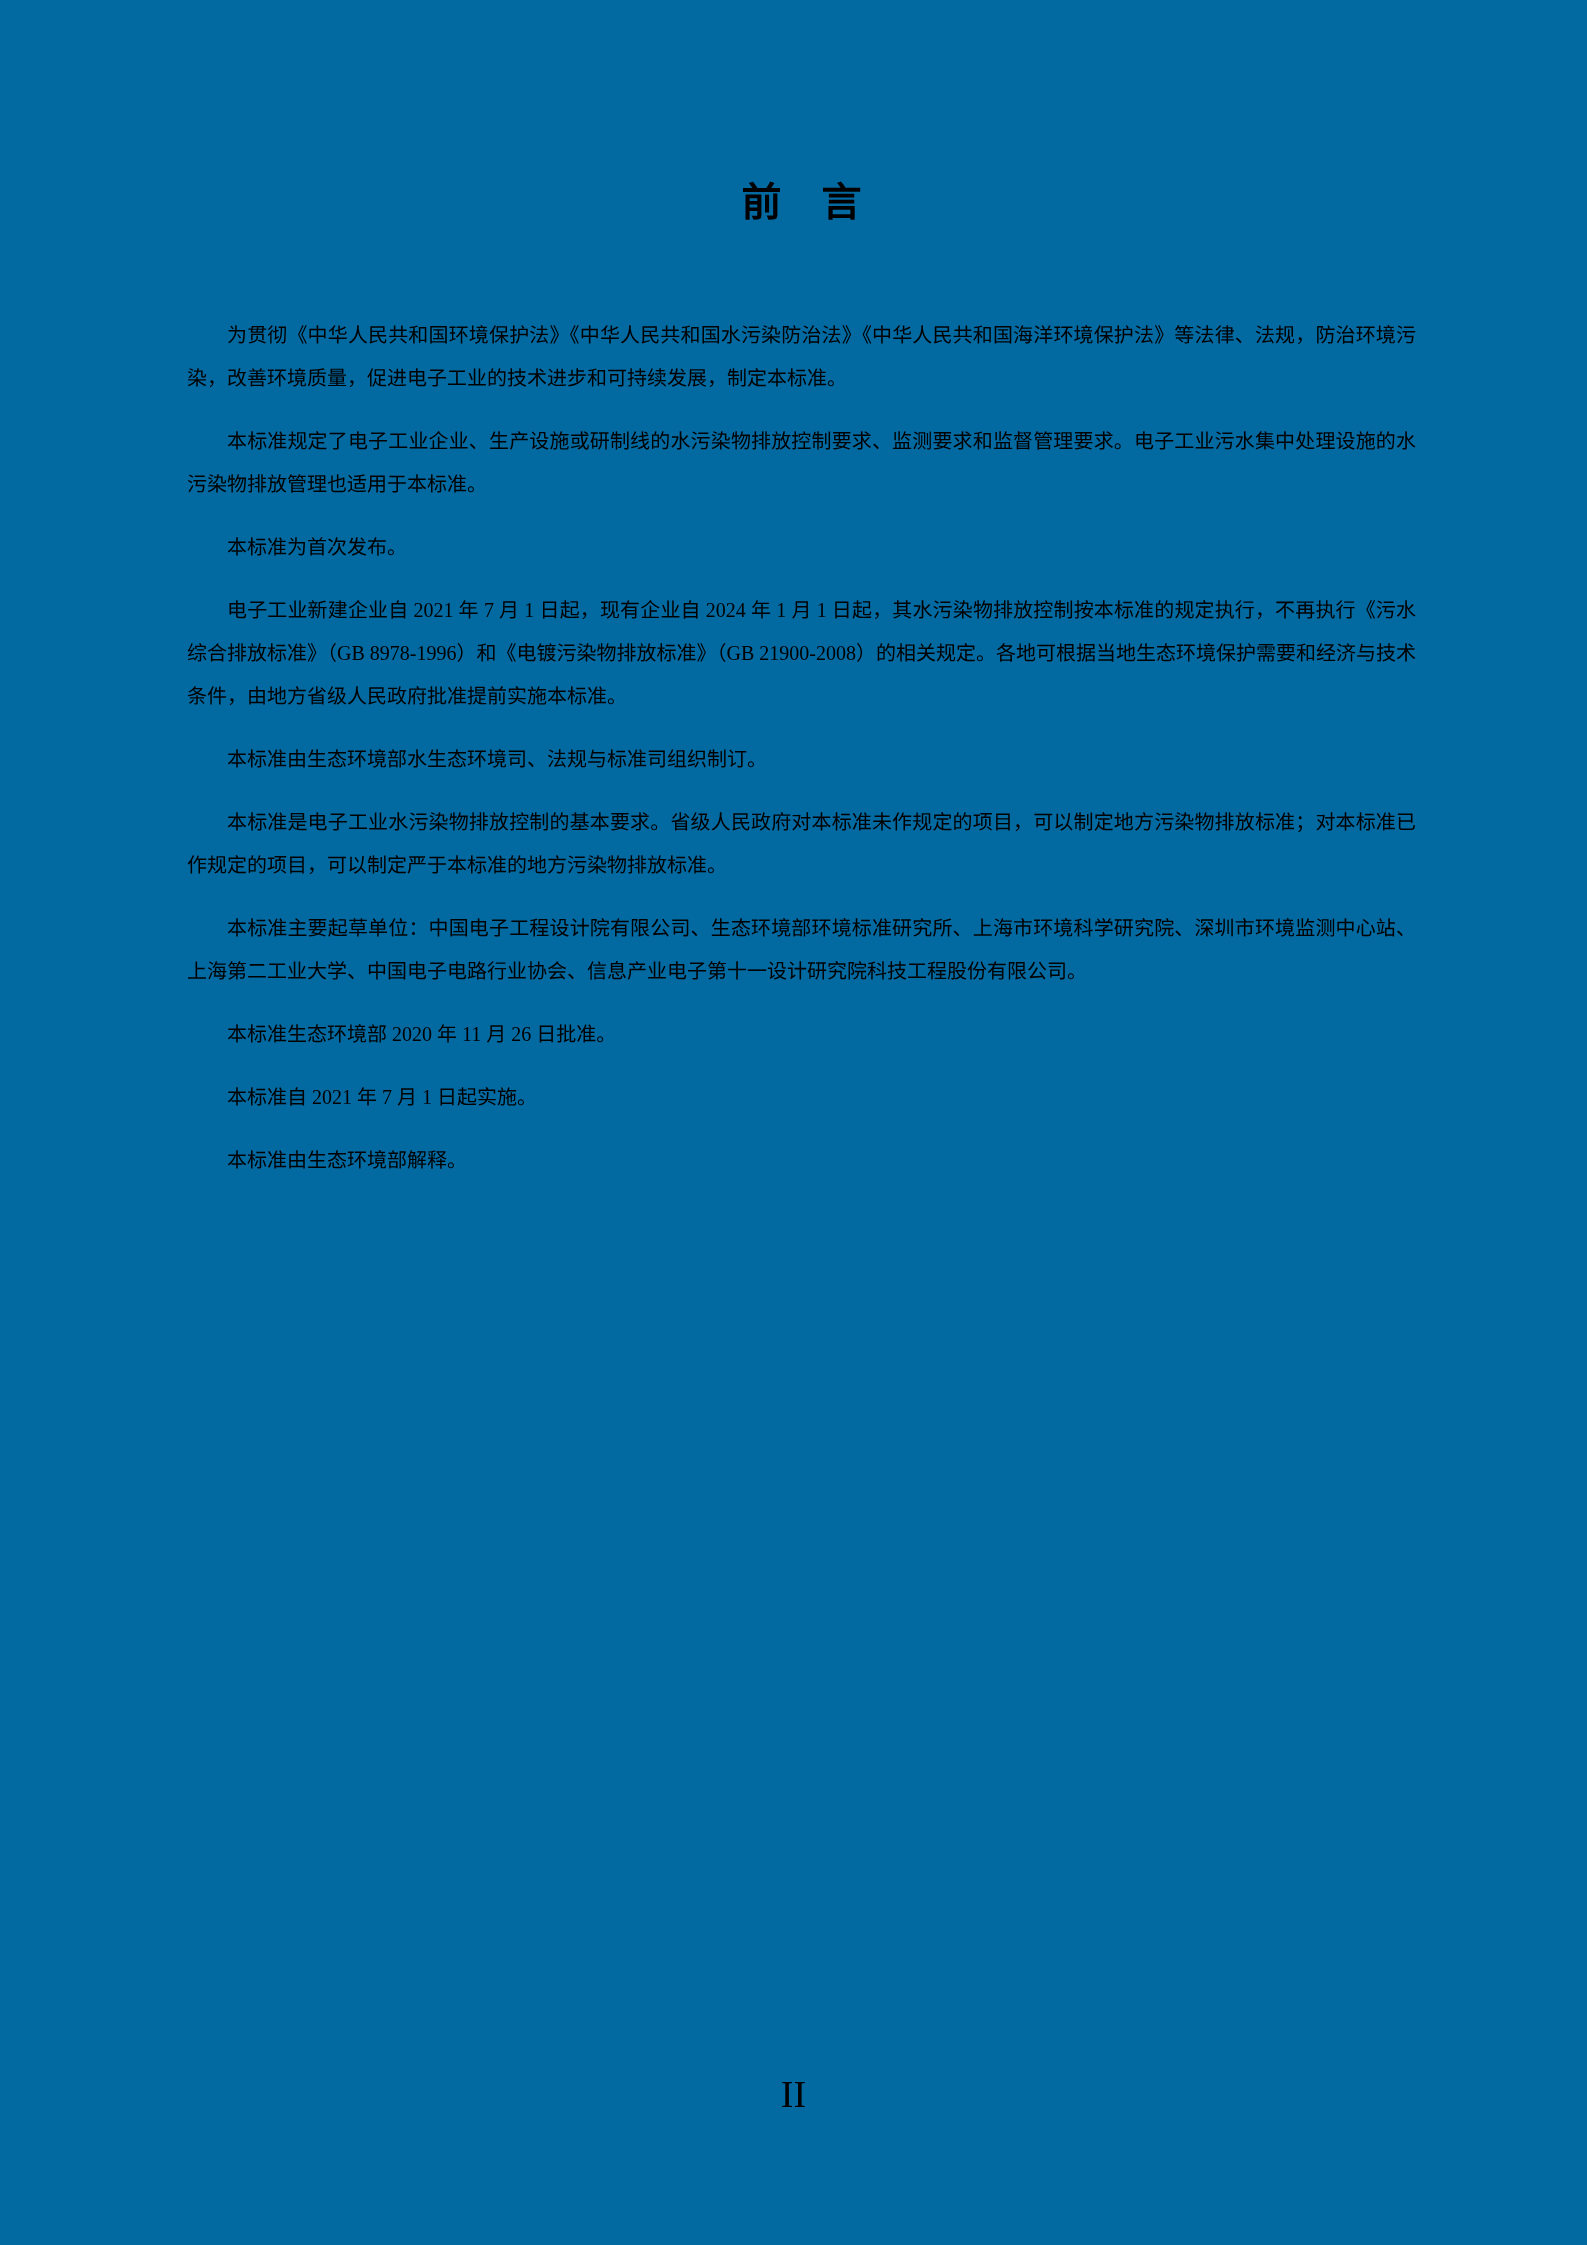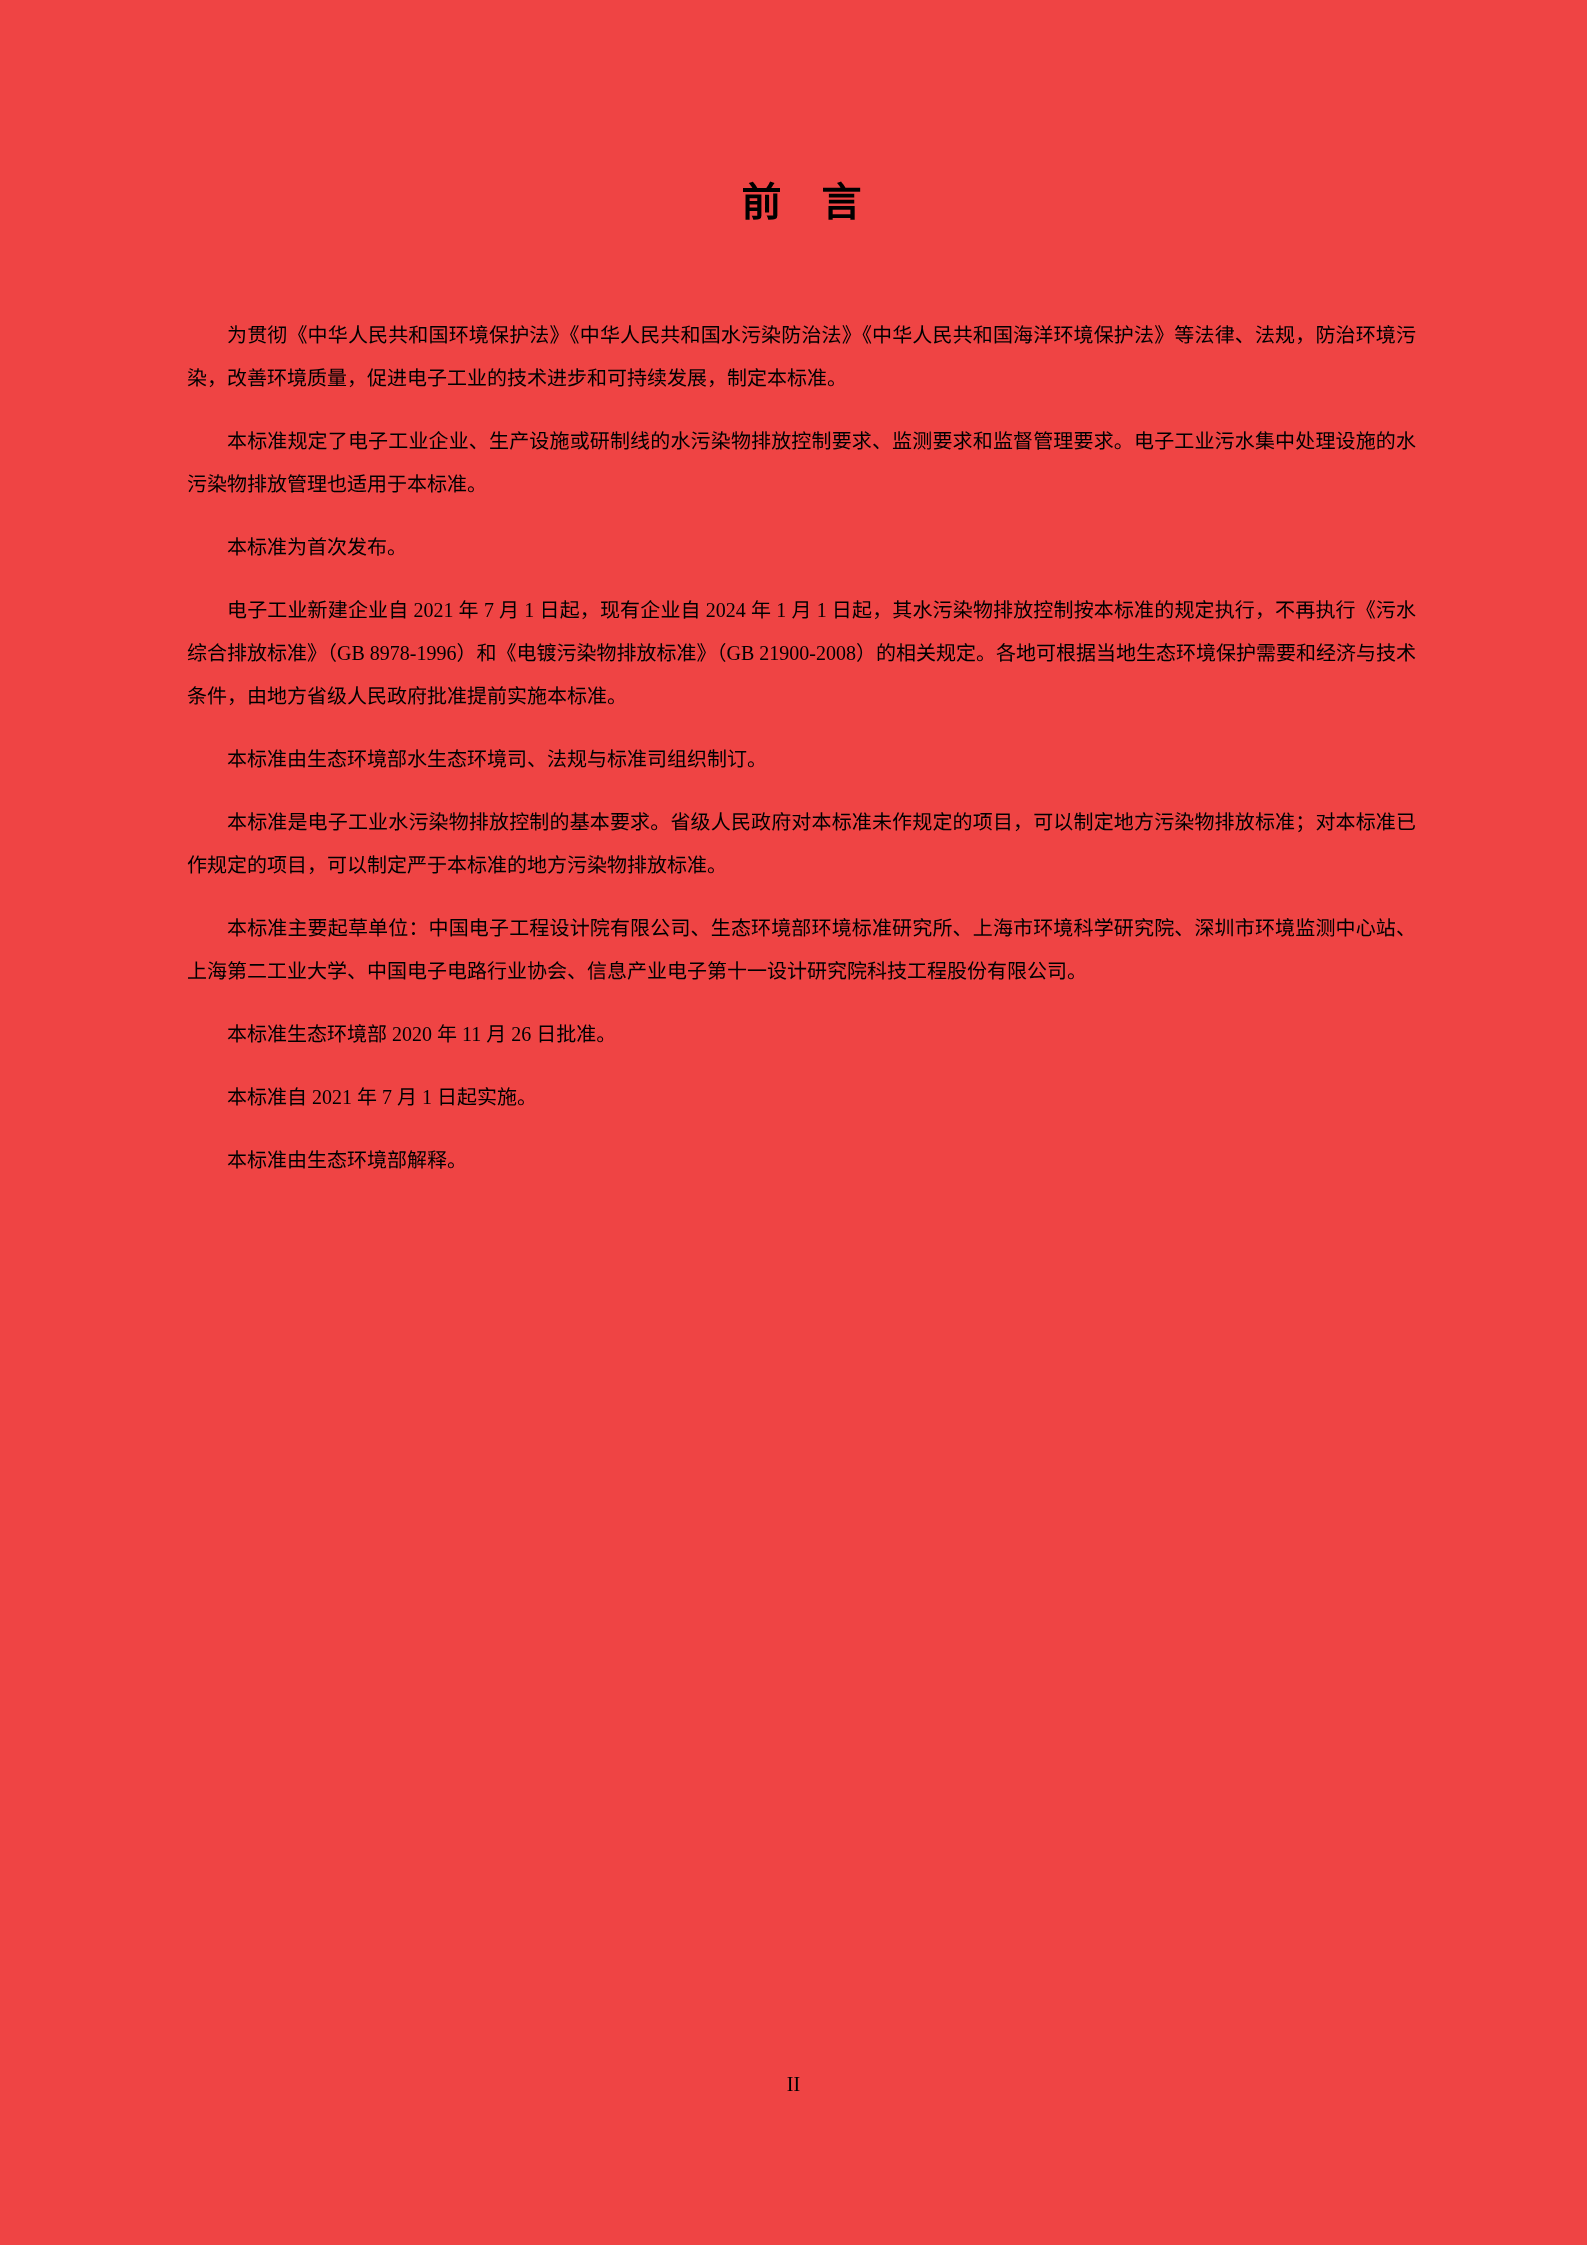--- a/index.html
+++ b/index.html
@@ -14,21 +14,21 @@
     font-family: "Liberation Serif", "DejaVu Serif", serif;
     position: relative;
     overflow: hidden;
   }
   .page {
     position: absolute;
     left: 0;
     top: 0;
     width: 1587px;
     height: 2245px;
-    background: #ef4444;
+    background: #0369a1;
   }
   .content {
     position: absolute;
     left: 187px;
     top: 178px;
     width: 1229px;
   }
   .doc-title {
     font-family: "Liberation Sans", "DejaVu Sans", sans-serif;
     font-weight: bold;
@@ -45,21 +45,21 @@
     text-indent: 2em;
     margin: 0 0 20px 0;
     word-break: break-all;
   }
   .page-number {
     position: absolute;
     left: 0;
     top: 2072px;
     width: 1587px;
     text-align: center;
-    font-size: 20px;
+    font-size: 38px;
     line-height: 1.2;
     font-family: "Liberation Serif", "DejaVu Serif", serif;
   }
 </style>
 </head>
 <body>
 
 <div class="page">
   <div class="content">
     <h1 class="doc-title">前　言</h1>

